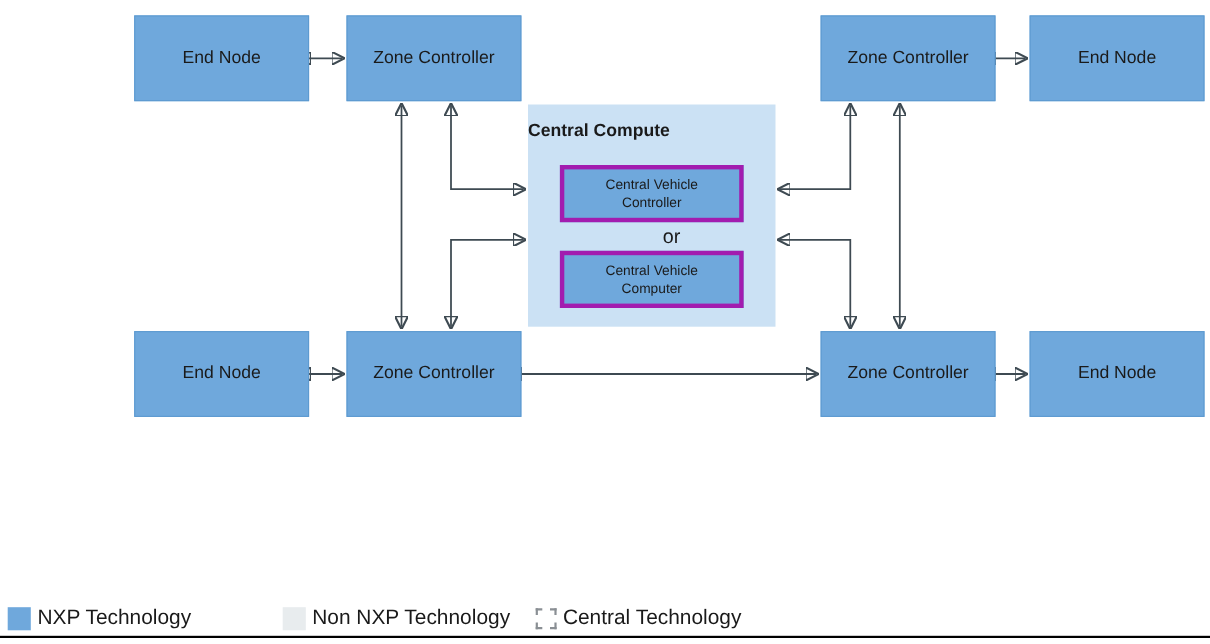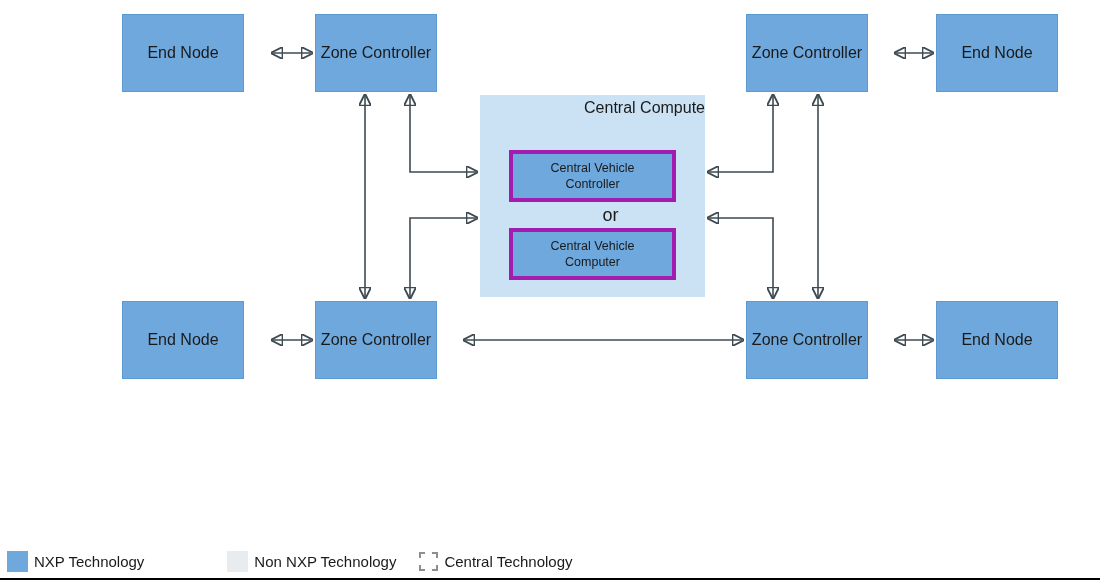--- a/index.html
+++ b/index.html
@@ -10,21 +10,21 @@
   }
   #canvas {
     position: relative;
     width: 1100px;
     height: 585px;
     background: #ffffff;
     overflow: hidden;
   }
   .node {
     position: absolute;
-    width: 122px;
+    width: 159px;
     height: 78px;
     background: var(--nxp-blue, #6FA8DC);
     border: 1px solid #5d9ad0;
     box-sizing: border-box;
     display: flex;
     align-items: center;
     justify-content: center;
     text-align: left;
     color: var(--text, #1A1A1A);
     font-size: 16px;
@@ -41,24 +41,25 @@
   .central-compute {
     position: absolute;
     left: 480px;
     top: 95px;
     width: 225px;
     height: 202px;
     background: var(--central-compute-bg, #CBE1F4);
     box-sizing: border-box;
   }
   .cc-title {
-    margin-top: 4px;
-    text-align: right;
+    margin-top: 16px;
+    text-align: left;
     font-size: 16px;
     color: var(--text, #1A1A1A);
+    font-weight: bold;
   }
   .cc-inner {
     position: absolute;
     left: 29px;
     width: 167px;
     height: 52px;
     background: var(--nxp-blue, #6FA8DC);
     border: 4px solid #a21caf;
     box-sizing: border-box;
     display: flex;
@@ -95,21 +96,21 @@
     stroke-width: 1.6;
     fill: none;
   }
 
   .legend {
     position: absolute;
     left: 7px;
     top: 551px;
     display: flex;
     align-items: center;
-    font-size: 15px;
+    font-size: 19px;
     color: var(--text, #1A1A1A);
   }
   .legend-item { display: flex; align-items: center; }
   .legend-swatch {
     width: 21px;
     height: 21px;
     box-sizing: border-box;
     margin-right: 6px;
   }
   .swatch-nxp { background: var(--nxp-blue, #6FA8DC); }

